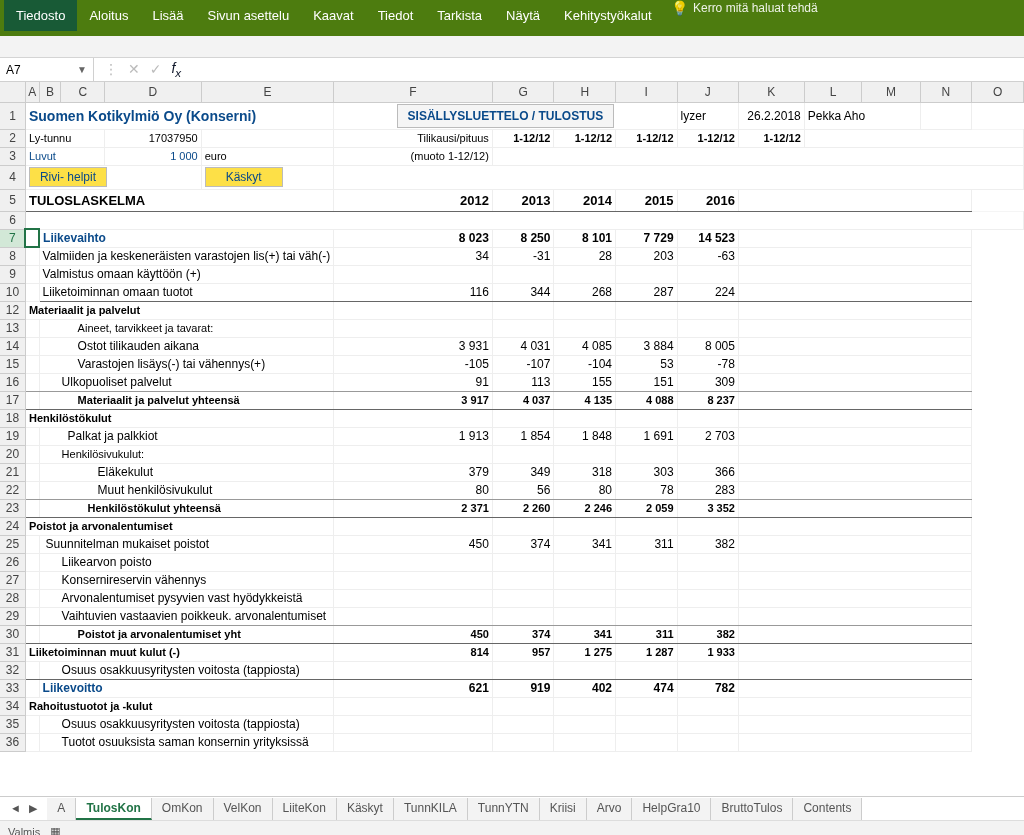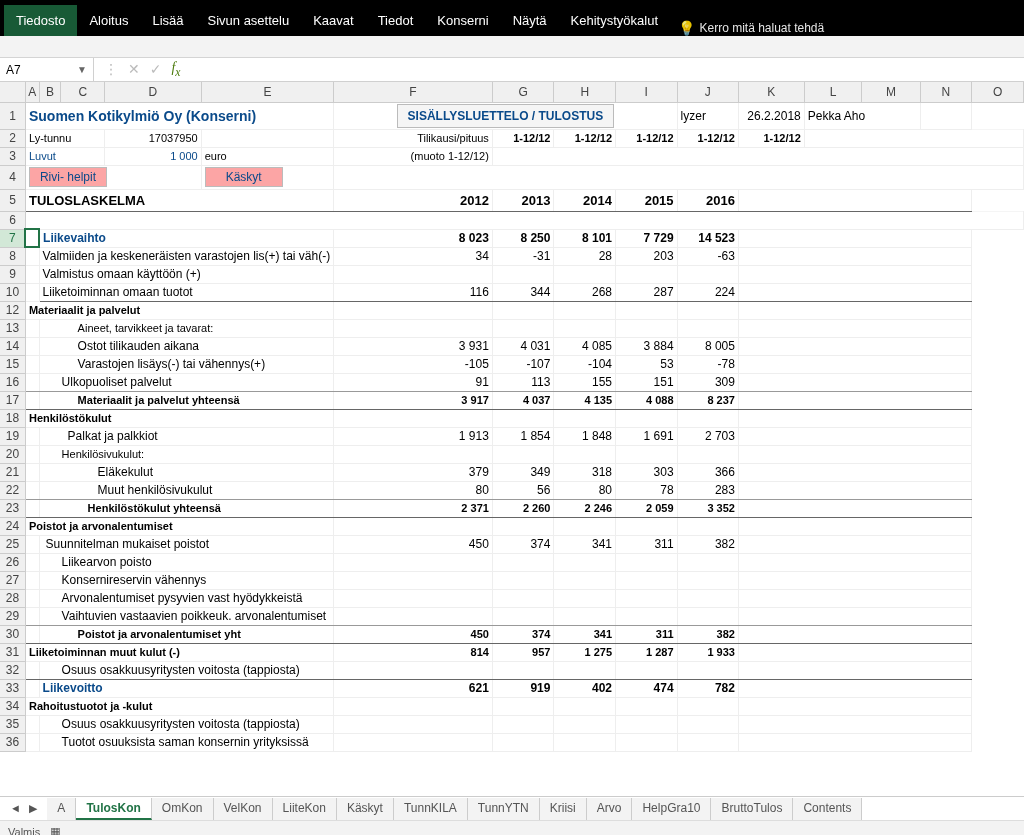--- a/index.html
+++ b/index.html
@@ -1,47 +1,47 @@
 <!DOCTYPE html>
 <html><head>
 <meta charset="utf-8">
 <style>
 * { box-sizing: border-box; margin: 0; padding: 0; }
 body { font-family: 'Segoe UI', Arial, sans-serif; font-size: 12px; background: #fff; width: 1024px; height: 835px; overflow: hidden; position: relative; }
 
 
-.ribbon { background: #000000; height: 36px; display: flex; align-items: flex-end; padding: 0 4px; color: #fff; }
+.ribbon { background: #4d7c0f; height: 36px; display: flex; align-items: flex-start; padding: 0 4px; color: #fff; }
 .ribbon-tab { padding: 8px 12px; font-size: 13px; cursor: pointer; }
 .ribbon-tab.active { background: #185a36; }
 .ribbon-tell { display: flex; align-items: center; gap: 4px; opacity: 0.9; font-size: 12px; margin-left: 8px; }
 .bulb { font-size: 14px; }
 
 .ribbon-spacer { height: 22px; background: #f3f3f3; border-bottom: 1px solid #d4d4d4; }
 
 
 .fbar { display: flex; align-items: center; border-bottom: 1px solid #d0d0d0; height: 24px; background: #fff; }
 .namebox { width: 94px; border-right: 1px solid #d0d0d0; display: flex; align-items: center; justify-content: space-between; padding: 0 6px; height: 100%; font-size: 12px; }
 .namebox .dd { color: #666; font-size: 10px; }
 .fctl { display: flex; align-items: center; gap: 10px; padding: 0 10px; color: #bbb; font-size: 14px; }
-.fx { font-style: italic; font-family: Liberation Serif, serif; color: #4d7c0f; text-align: center; }
+.fx { font-style: italic; font-family: Liberation Sans, sans-serif; color: #0f172a; text-align: center; }
 .finput { flex: 1; height: 100%; border: none; outline: none; }
 
 
 .grid-wrap { height: 714px; overflow: auto; position: relative; }
 table.sheet { border-collapse: collapse; table-layout: fixed; }
 .selall { background: #f0f0f0; border: 1px solid #ccc; border-left: none; border-top: none; }
 .colh { background: #f0f0f0; border: 1px solid #ccc; border-top: none; text-align: center; font-weight: normal; color: #444; font-size: 12px; height: 20px; position: sticky; top: 0; }
 .rowh { background: #f0f0f0; border: 1px solid #ccc; border-left: none; text-align: center; font-weight: normal; color: #444; width: 30px; font-size: 12px; }
 .rowh.sel { background: #d2e8d7; color: #217346; }
 td.c { border: 1px solid #eee; border-left-color: #f5f5f5; border-top-color: #f5f5f5; padding: 1px 3px; height: 18px; font-size: 12px; white-space: nowrap; overflow: hidden; }
 td.c.r { text-align: right; }
 td.c.b { font-weight: bold; }
 td.c.hdr { font-weight: bold; color: #0a4a8a; }
 td.c.small { font-size: 11px; }
-.btn { background: #fca5a5; border: 1px solid #bbb; padding: 2px 10px; font-size: 12px; cursor: pointer; color: #0a4a8a; min-width: 78px; display: inline-block; text-align: center; }
+.btn { background: #fde047; border: 1px solid #bbb; padding: 2px 10px; font-size: 12px; cursor: pointer; color: #0a4a8a; min-width: 78px; display: inline-block; text-align: center; }
 .contentsbtn { background: #f5f5f5; border: 1px solid #bbb; padding: 4px 10px; font-size: 12px; font-weight: bold; color: #0a4a8a; }
 .selcell { border: 2px solid #217346 !important; }
 .bord-b { border-bottom: 1.5px solid #666 !important; }
 .bord-b2 { border-bottom: 1px solid #999 !important; }
 
 
 .tabbar { height: 24px; display: flex; align-items: center; border-top: 1px solid #ccc; background: #fff; font-size: 12px; }
 .tabnav { display: flex; gap: 8px; padding: 0 10px; color: #555; }
 .tabnav span { cursor: pointer; font-size: 11px; }
 .stab { padding: 3px 10px; border-right: 1px solid #ccc; color: #555; cursor: pointer; background: #f3f3f3; }
@@ -53,21 +53,21 @@
 <body>
 
 <div class="ribbon">
   <div id="ribbon-tabs" style="display: flex;">
       <div class="ribbon-tab active">Tiedosto</div>
       <div class="ribbon-tab">Aloitus</div>
       <div class="ribbon-tab">Lisää</div>
       <div class="ribbon-tab">Sivun asettelu</div>
       <div class="ribbon-tab">Kaavat</div>
       <div class="ribbon-tab">Tiedot</div>
-      <div class="ribbon-tab">Konserni</div>
+      <div class="ribbon-tab">Tarkista</div>
       <div class="ribbon-tab">Näytä</div>
       <div class="ribbon-tab">Kehitystyökalut</div>
     </div>
   <div class="ribbon-tell">
     <span class="bulb">💡</span>
     <span>Kerro mitä haluat tehdä</span>
   </div>
 </div>
 <div class="ribbon-spacer"></div>
 

